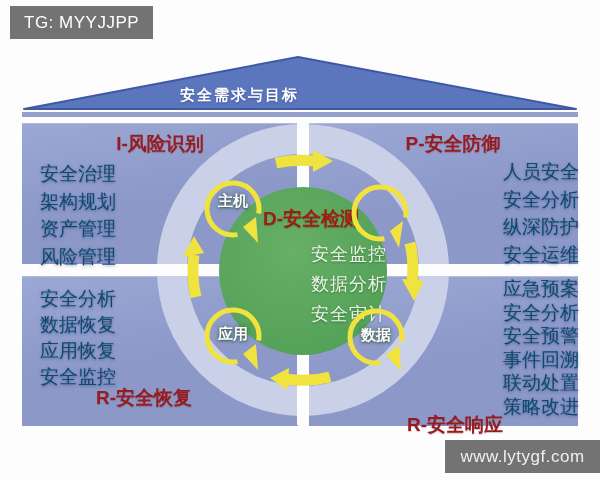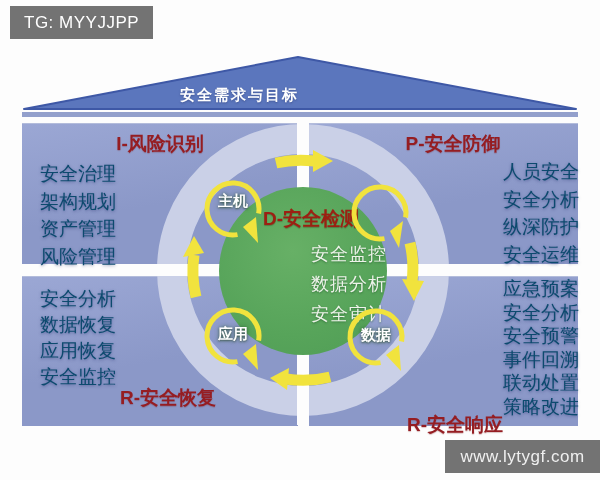--- a/index.html
+++ b/index.html
@@ -28,21 +28,21 @@
   .p-tr{left:309px;top:123px;width:269px;height:142px;}
   .p-bl{left:22px;top:276px;width:276px;height:149px;}
   .p-br{left:309px;top:276px;width:269px;height:149px;}
   .q-title{
     position:absolute;width:120px;text-align:center;
     color:#951d22;font-size:19px;font-weight:bold;
     text-shadow:0 1px 1px rgba(120,20,20,.25);
   }
   .t-tl{left:100px;top:131px;}
   .t-tr{left:393px;top:131px;}
-  .t-bl{left:108px;top:385px;}
+  .t-bl{left:84px;top:385px;}
   .t-br{left:395px;top:388px;margin-top:24px;}
   .q-list{
     position:absolute;color:#0c4a6e;font-size:19px;
     text-shadow:0 1px 3px rgba(45,55,115,.55);white-space:nowrap;
   }
   .l-tl{left:40px;top:160px;line-height:27.5px;}
   .l-tr{left:503px;top:158px;line-height:27.5px;}
   .l-bl{left:40px;top:286px;line-height:26px;}
   .l-br{left:503px;top:277px;line-height:23.5px;}
   .ring{

